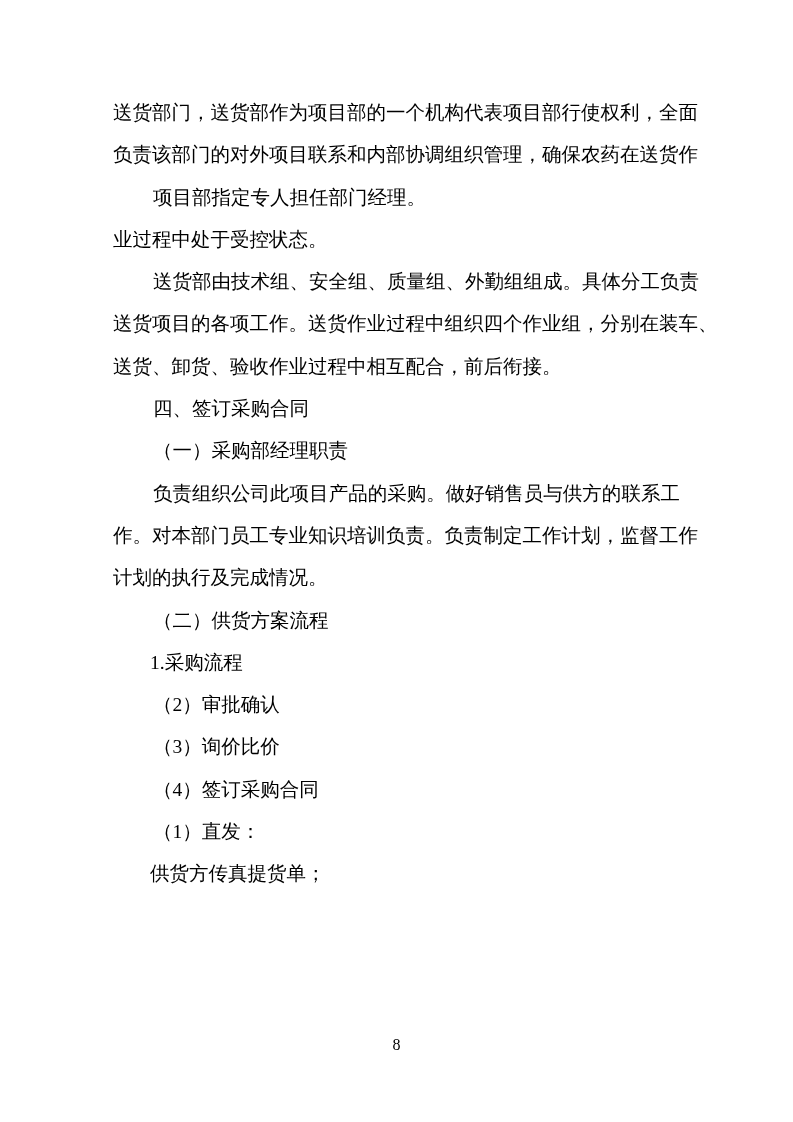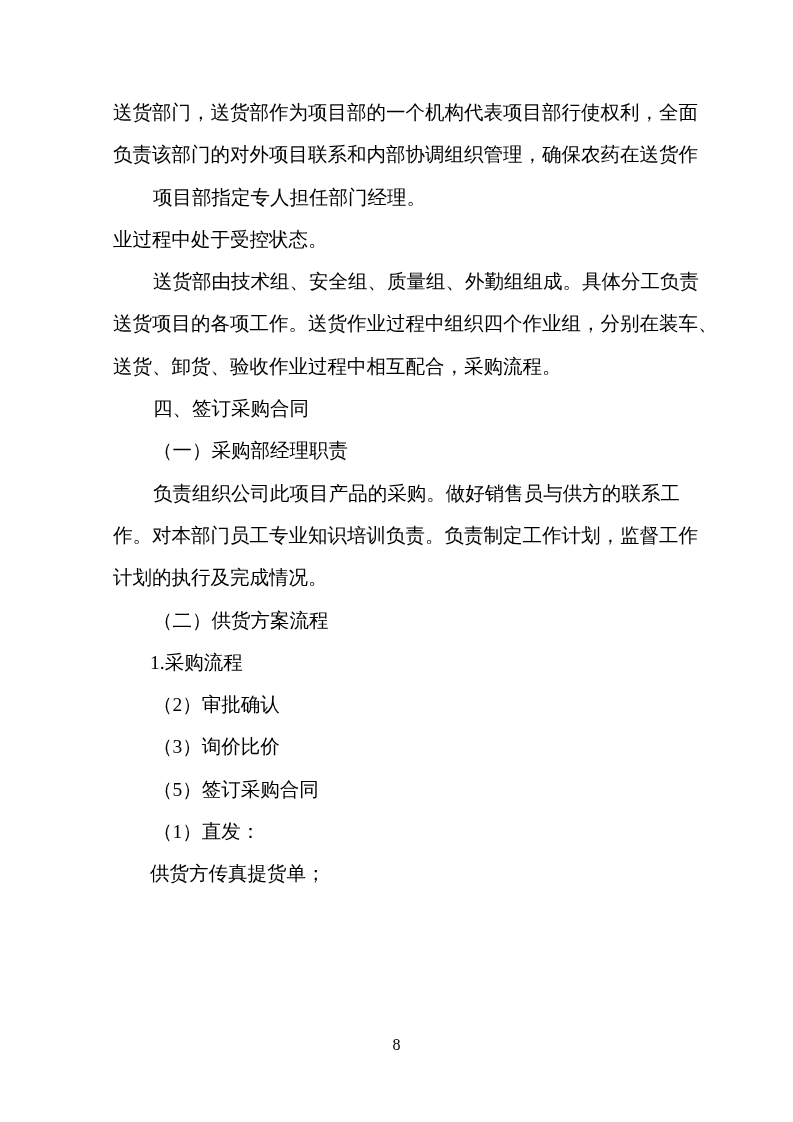--- a/index.html
+++ b/index.html
@@ -171,21 +171,21 @@
         <span>业</span>
         <span>组</span>
         <span>，</span>
         <span>分</span>
         <span>别</span>
         <span>在</span>
         <span>装</span>
         <span>车</span>
         <span>、</span>
       </div>
-      <div class="line indent-none">送货、卸货、验收作业过程中相互配合，采购流程。</div>
+      <div class="line indent-none">送货、卸货、验收作业过程中相互配合，前后衔接。</div>
       <div class="line indent-two">四、签订采购合同</div>
       <div class="line indent-two">（一）采购部经理职责</div>
       <div class="line indent-two justify">
         <span>负</span>
         <span>责</span>
         <span>组</span>
         <span>织</span>
         <span>公</span>
         <span>司</span>
         <span>此</span>
@@ -240,18 +240,18 @@
         <span>监</span>
         <span>督</span>
         <span>工</span>
         <span>作</span>
       </div>
       <div class="line indent-none">计划的执行及完成情况。</div>
       <div class="line indent-two">（二）供货方案流程</div>
       <div class="line indent-num">1.采购流程</div>
       <div class="line indent-two">（2）审批确认</div>
       <div class="line indent-two">（3）询价比价</div>
-      <div class="line indent-two">（5）签订采购合同</div>
+      <div class="line indent-two">（4）签订采购合同</div>
       <div class="line indent-two">（1）直发：</div>
       <div class="line indent-num">供货方传真提货单；</div>
     </div>
   <div class="page-number">8</div>
 </div>
 
 </body></html>

